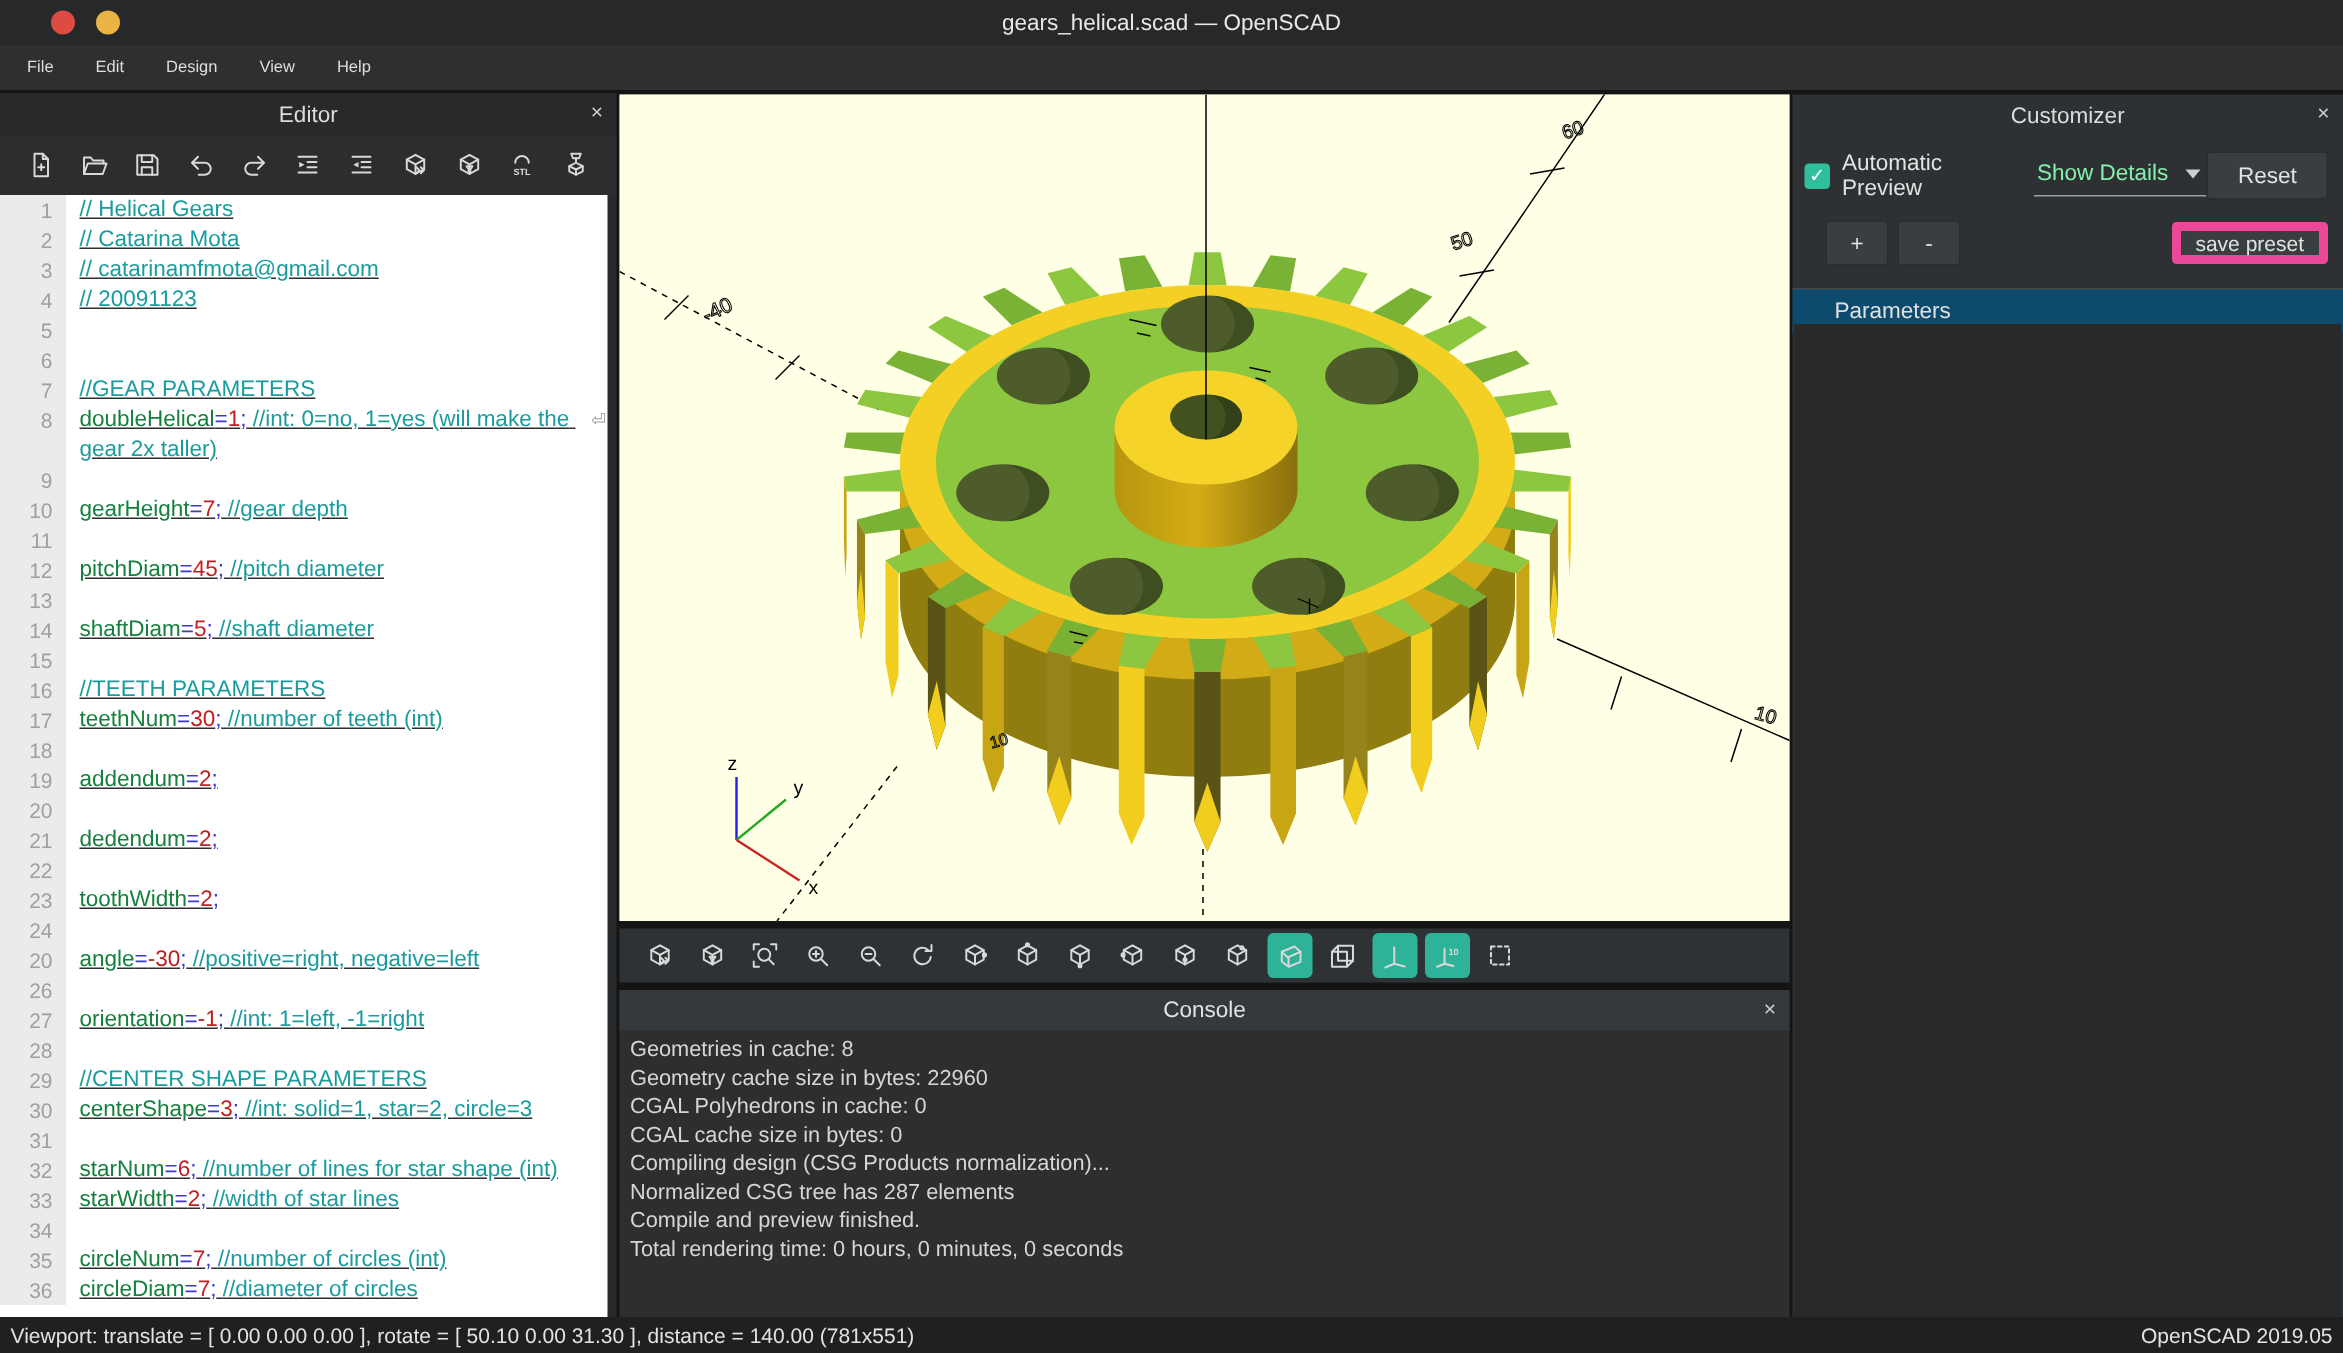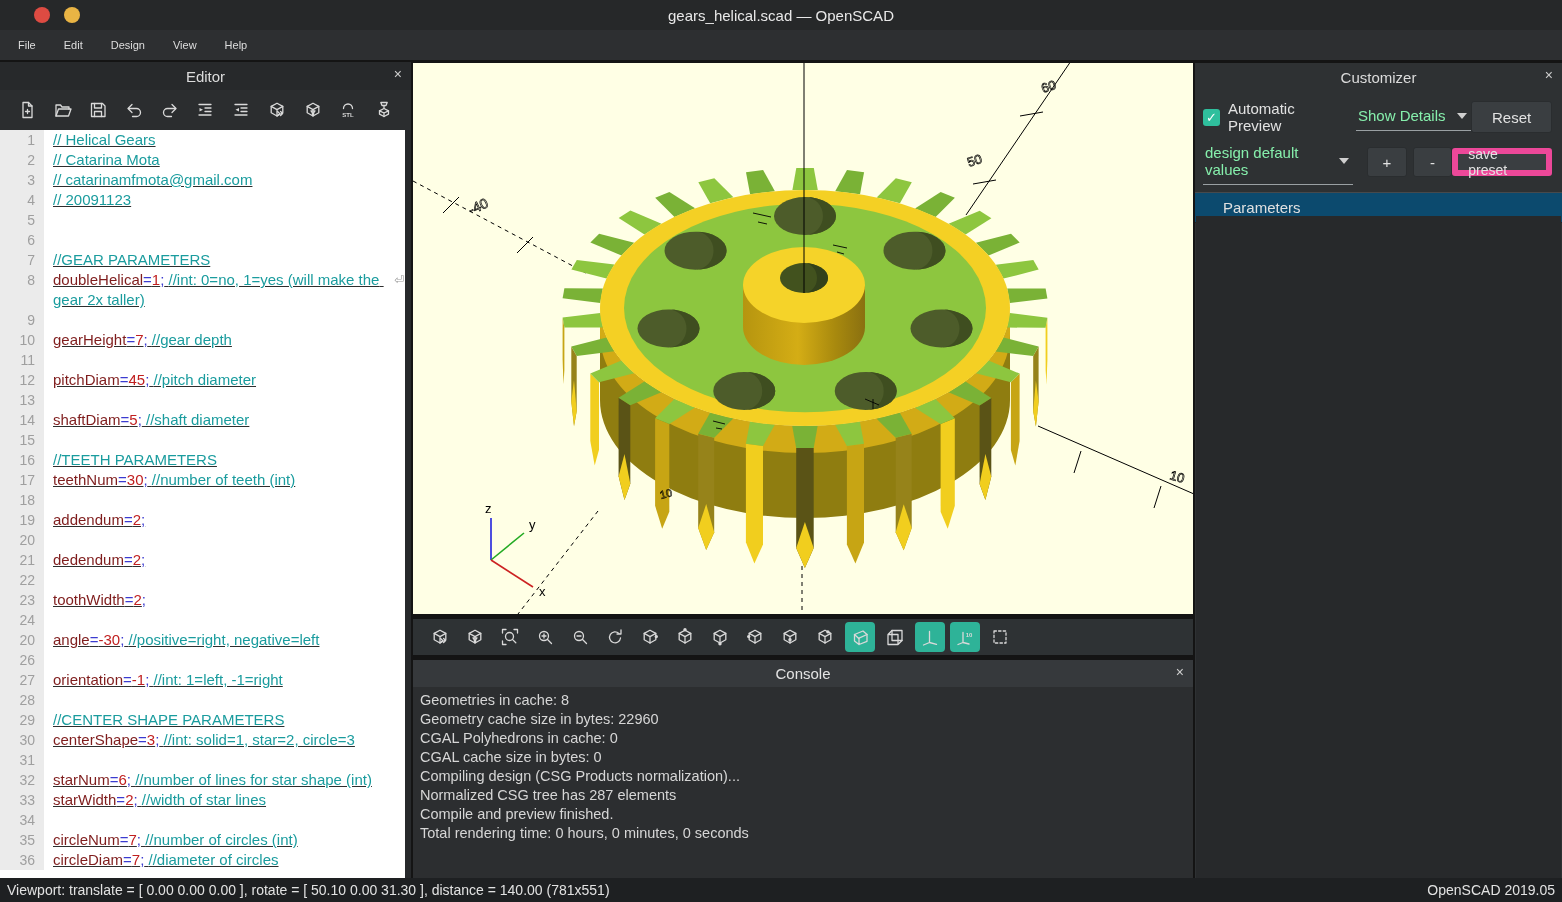--- a/index.html
+++ b/index.html
@@ -17,21 +17,21 @@
   
   #editor-panel { position:absolute; left:0; top:62px; width:411px; height:816px; background:#27292b; }
   .panel-header { height:28px; display:flex; align-items:center; justify-content:center; position:relative; color:#dcdcdc; font-size:15px; }
   .panel-close { position:absolute; right:9px; top:5px; color:#cfcfcf; font-size:14px; line-height:14px; cursor:pointer; }
   #editor-toolbar { height:40px; background:#2b2d2f; display:flex; align-items:center; justify-content:space-between; padding:0 12px; }
   #editor-code { position:absolute; left:0; top:68px; width:405px; height:748px; background:#ffffff; overflow:hidden; font-size:15px; }
   .code-row { display:flex; min-height:20px; line-height:20px; }
   .gutter { width:44px; flex:0 0 44px; background:#ebebeb; color:#9f9f9f; text-align:right; padding-right:9px; font-size:14px; }
   .codetext { flex:1; padding-left:9px; padding-right:14px; white-space:pre-wrap; word-break:break-word; position:relative; color:#2e2e2e;text-decoration:underline; }
   .tok-c { color:#1a9c9e; }
-  .tok-i { color:#7f1d1d; }
+  .tok-i { color:#15803d; }
   .tok-n { color:#c01f1f; }
   .tok-o { color:#3b3bd0; }
   .wrapmark { position:absolute; right:1px; top:0; color:#9a9a9a; font-size:12px; font-family:"DejaVu Sans",sans-serif; }
 
   
   .ibtn { width:30px; height:28px; display:flex; align-items:center; justify-content:center; border-radius:4px; cursor:pointer; }
   .ibtn svg { width:20px; height:20px; }
   .ibtn svg path, .ibtn svg circle { stroke:#d9d9d9; fill:none; stroke-width:1.3; stroke-linecap:round; stroke-linejoin:round; }
   .ibtn svg .t { fill:#d9d9d9; stroke:none; font-family:"Liberation Sans",sans-serif; font-weight:bold; font-size:6px; }
   .ibtn svg .fc { fill:#d9d9d9; stroke:none; }
@@ -579,24 +579,20 @@
   <div id="cz-row1">
     <span class="cz-check">✓</span>
     <span class="cz-label">Automatic Preview</span>
     <div class="cz-dd" id="cz-show-details">
       <span>Show Details</span>
       <span class="caret"></span>
     </div>
     <div class="cz-btn" id="cz-reset">Reset</div>
   </div>
   <div id="cz-row2">
-    <div class="cz-dd" id="cz-preset">
-      <span>design default values</span>
-      <span class="caret"></span>
-    </div>
     <div class="cz-btn" id="cz-plus">+</div>
     <div class="cz-btn" id="cz-minus">-</div>
     <div class="cz-btn" id="cz-save">save preset</div>
   </div>
   <div id="cz-parameters">
     <span>Parameters</span>
   </div>
   <div id="cz-empty"></div>
 </div>
 

